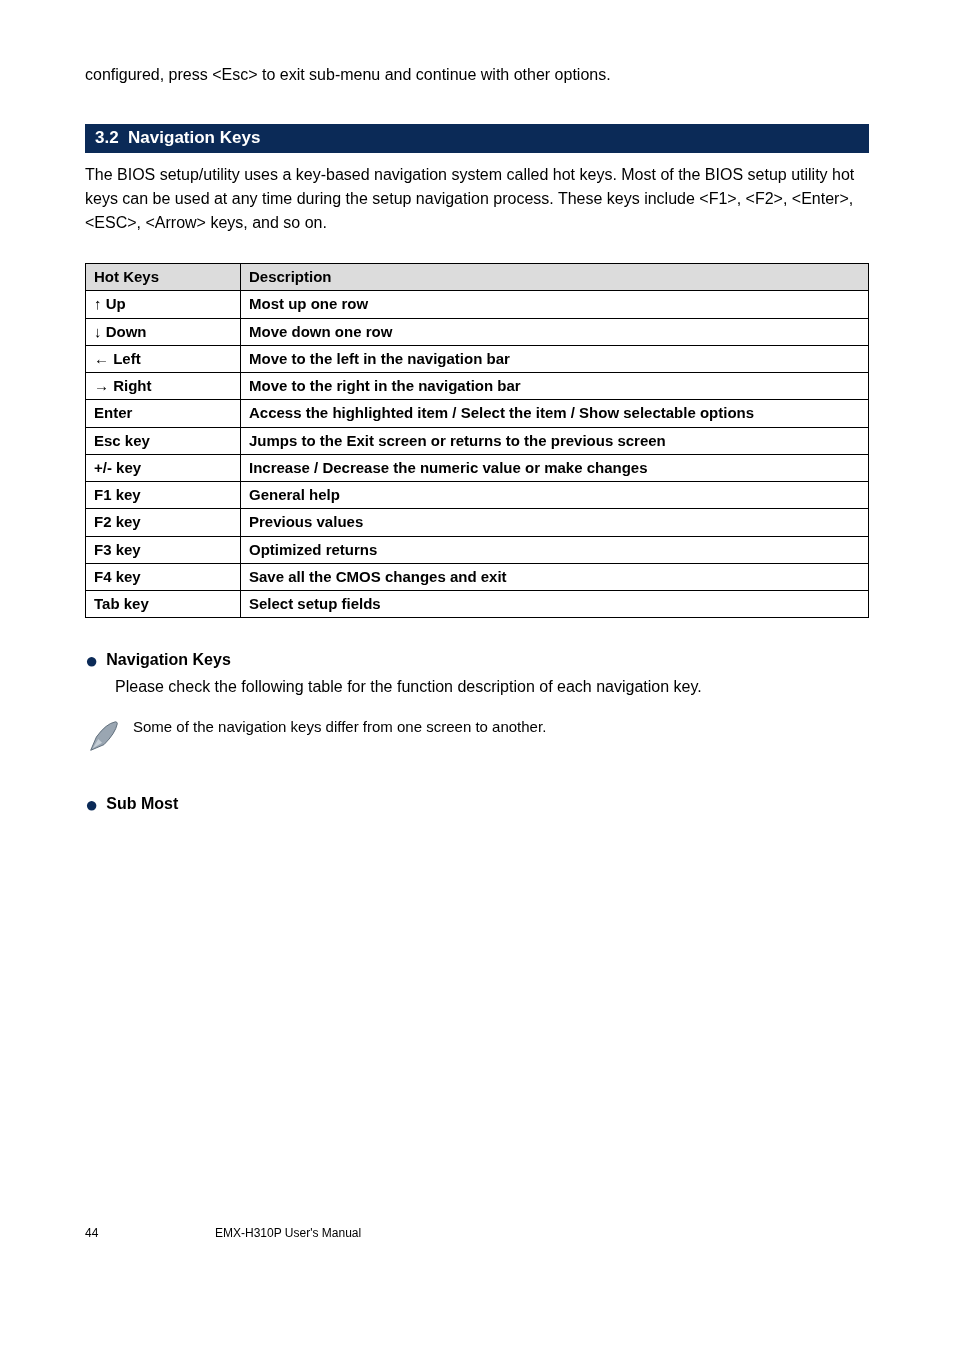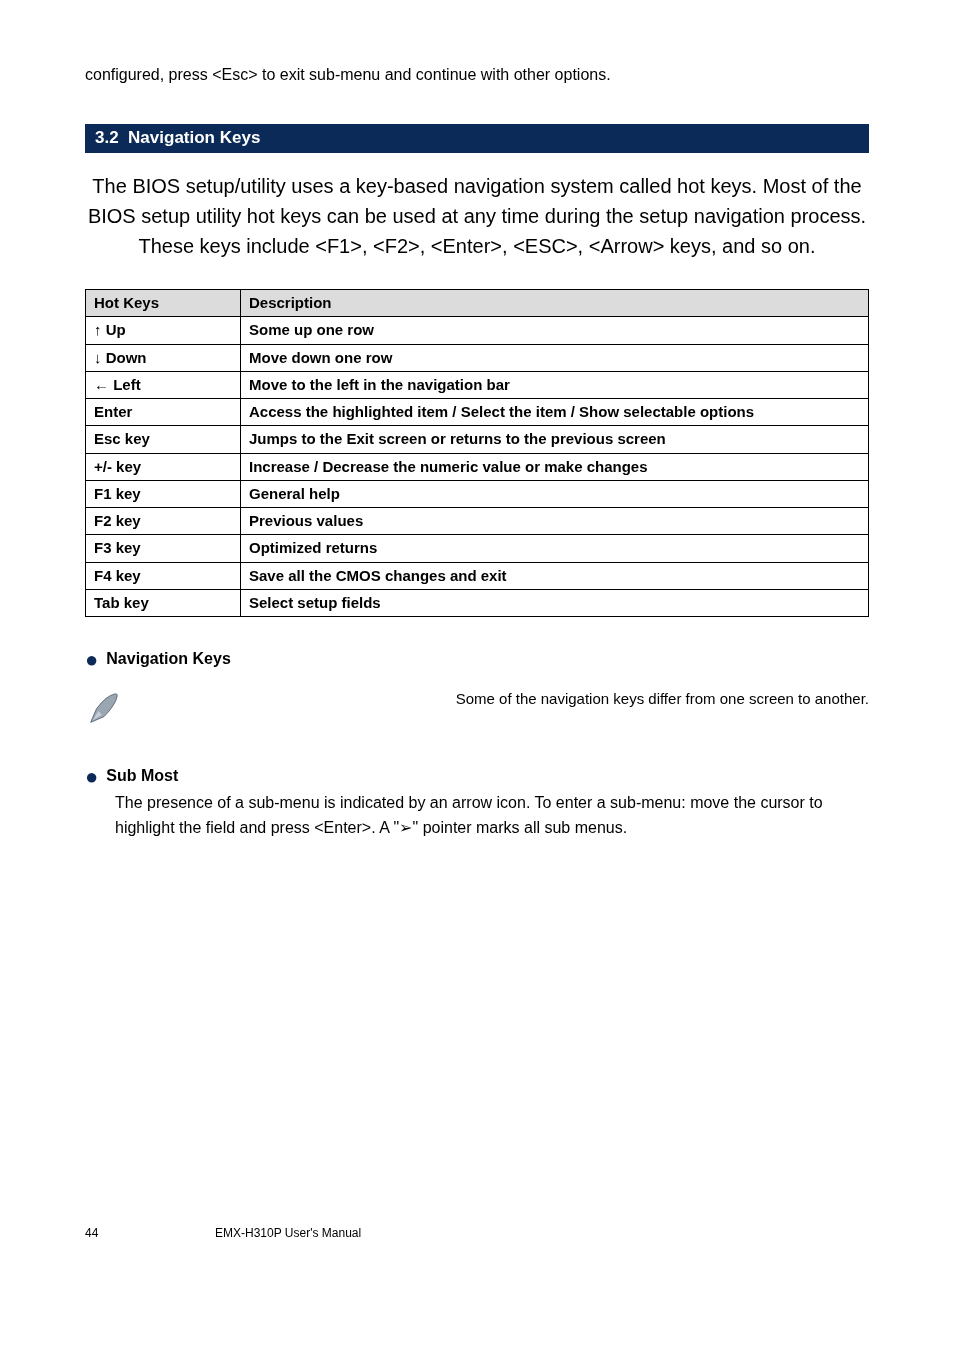--- a/index.html
+++ b/index.html
@@ -24,25 +24,24 @@
     background: #0b2a57;
     color: #fff;
     font-weight: bold;
     font-size: 17px;
     padding: 4px 10px 5px 10px;
     width: 100%;
     box-sizing: border-box;
     margin-top: 40px;
   }
   .section-body {
-    font-size: 20px;
+    font-size: 16px;
     line-height: 1.5;
-    margin-top: 18px;
+    margin-top: 10px;
     margin-bottom: 28px;
-    text-align: center;
   }
   table.hotkeys {
     width: 100%;
     border-collapse: collapse;
     font-size: 15px;
   }
   table.hotkeys th, table.hotkeys td {
     border: 1px solid #000;
     padding: 3px 8px;
     text-align: left;
@@ -87,21 +86,20 @@
     line-height: 1.5;
   }
   .note-icon {
     width: 38px;
     flex: 0 0 38px;
     margin-right: 10px;
     margin-top: 2px;
   }
   .note-text {
     flex: 1;
-    text-align: right;
   }
   .footer {
     position: absolute;
     left: 85px;
     right: 85px;
     bottom: 110px;
     font-size: 12px;
   }
   .footer-line {
     display: flex;
@@ -134,29 +132,33 @@
     </colgroup>
     <thead>
       <tr>
         <th>Hot Keys</th>
         <th>Description</th>
       </tr>
     </thead>
     <tbody>
       <tr>
           <td>↑ Up</td>
-          <td>Some up one row</td>
+          <td>Most up one row</td>
         </tr>
       <tr>
           <td>↓ Down</td>
           <td>Move down one row</td>
         </tr>
       <tr>
           <td>← Left</td>
           <td>Move to the left in the navigation bar</td>
+        </tr>
+      <tr>
+          <td>→ Right</td>
+          <td>Move to the right in the navigation bar</td>
         </tr>
       <tr>
           <td>Enter</td>
           <td>Access the highlighted item / Select the item / Show selectable options</td>
         </tr>
       <tr>
           <td>Esc key</td>
           <td>Jumps to the Exit screen or returns to the previous screen</td>
         </tr>
       <tr>
@@ -183,36 +185,36 @@
           <td>Tab key</td>
           <td>Select setup fields</td>
         </tr>
     </tbody>
   </table>
 
   <div class="bullet-row">
     <span class="bullet-dot">●</span>
     <span class="bullet-title">Navigation Keys</span>
   </div>
+  <div class="bullet-para">Please check the following table for the function description of each navigation key.</div>
 
   <div class="note-row">
     <span class="note-icon">
       <svg viewBox="0 0 40 40" width="38" height="38">
         <path d="M6 34 L12 20 Q22 6 32 4 Q34 4 34 6 Q32 16 20 28 Z" fill="#9aa6b2" stroke="#5b6977" stroke-width="1"></path>
         <path d="M8 32 L14 22 L18 26 Z" fill="#c4cdd5"></path>
       </svg>
     </span>
     <span class="note-text">Some of the navigation keys differ from one screen to another.</span>
   </div>
 
   <div class="bullet-row">
     <span class="bullet-dot">●</span>
     <span class="bullet-title">Sub Most</span>
   </div>
-  <div class="bullet-para">The presence of a sub-menu is indicated by an arrow icon. To enter a sub-menu: move the cursor to highlight the field and press &lt;Enter&gt;.  A "➢" pointer marks all sub menus.</div>
 
   <div class="footer">
     <div class="footer-line">
       <span class="footer-page">44</span>
       <span class="footer-title">
         <span>EMX-H310P</span>
         <span>User's Manual</span>
       </span>
     </div>
   </div>

